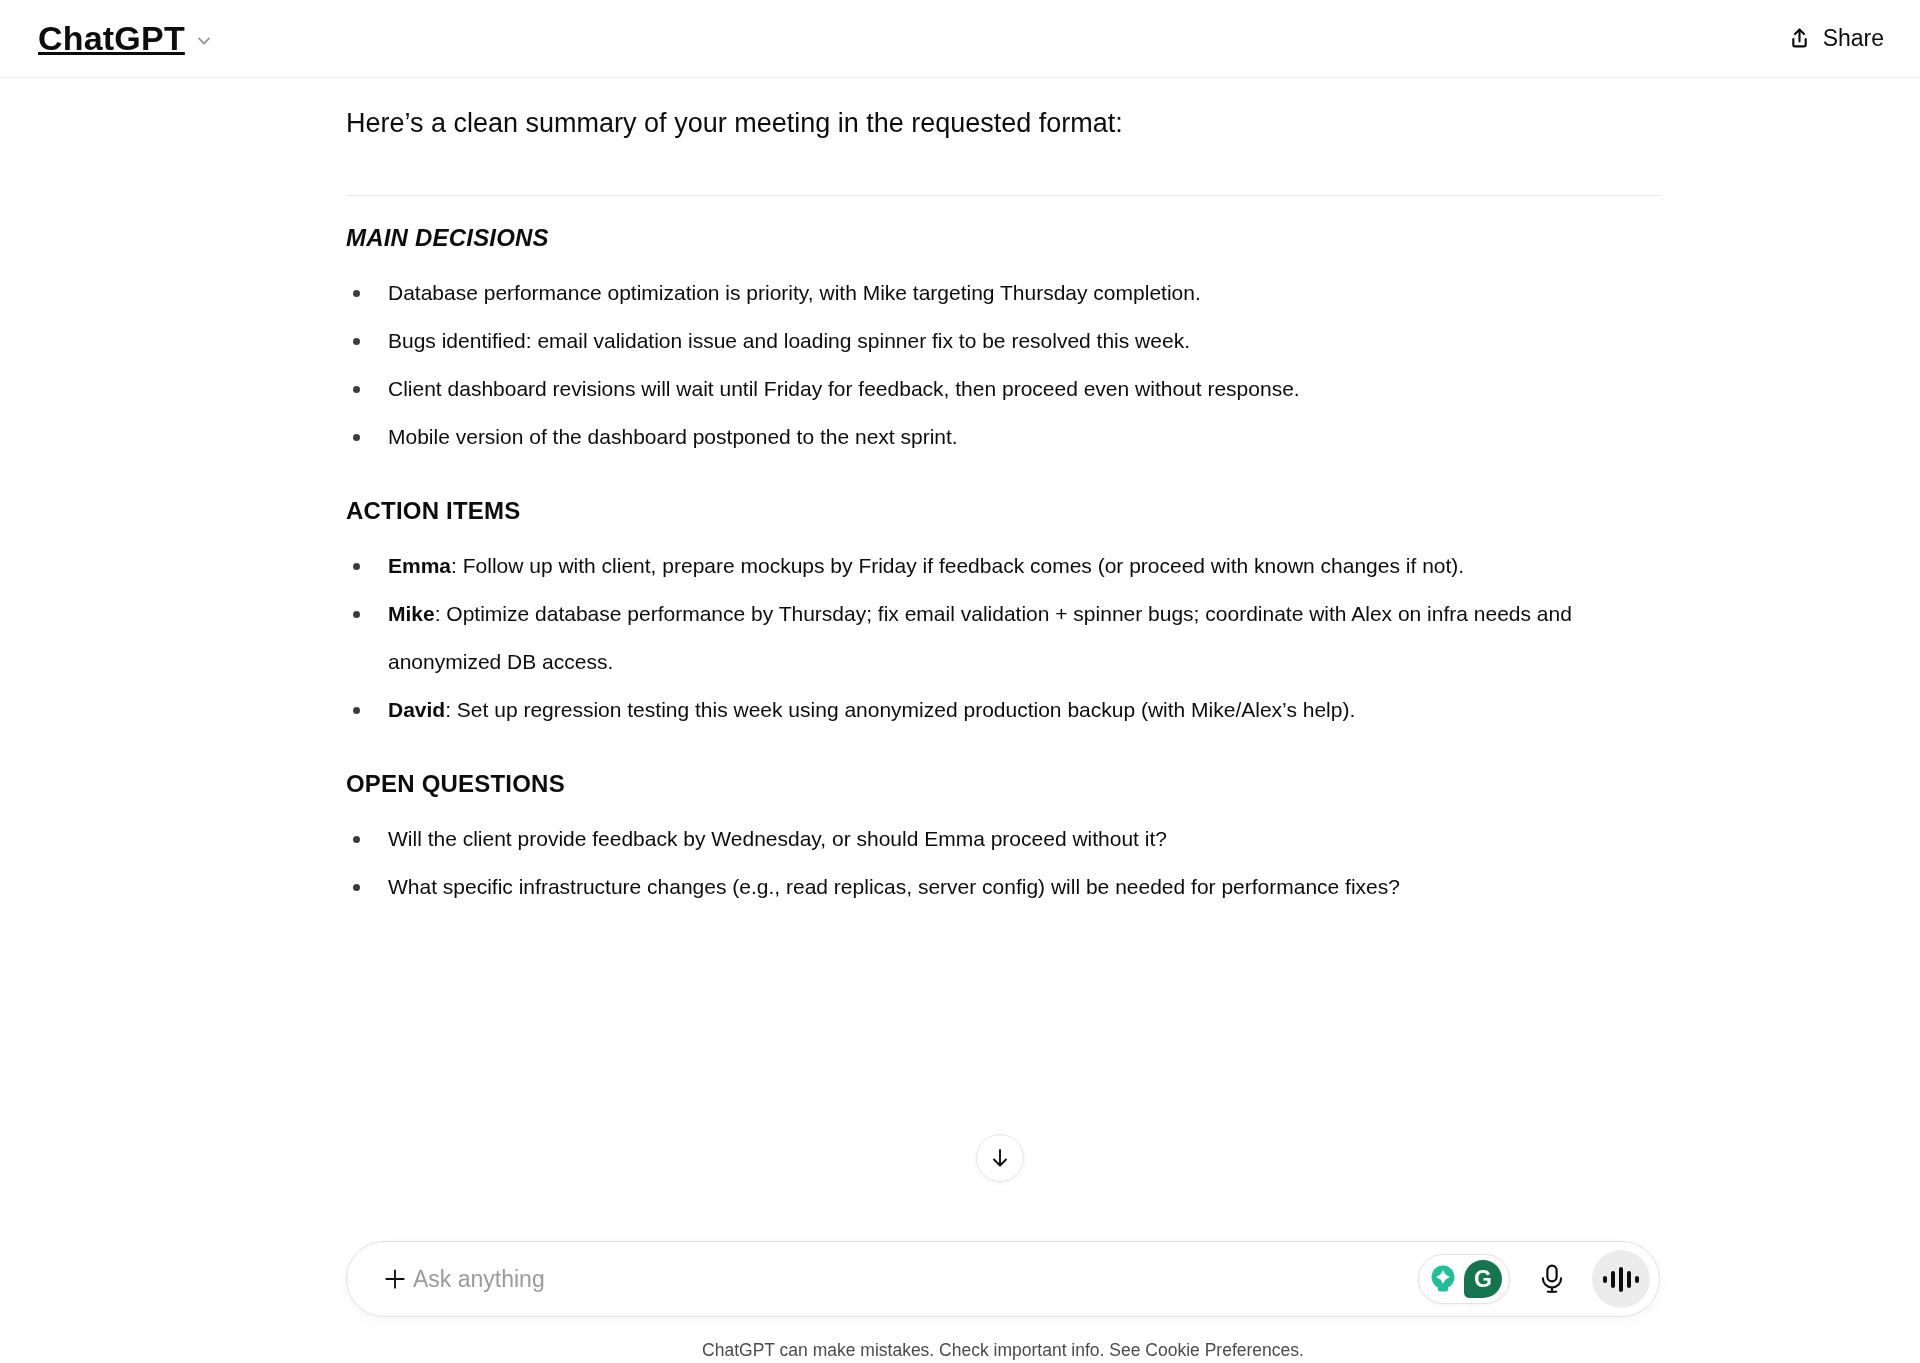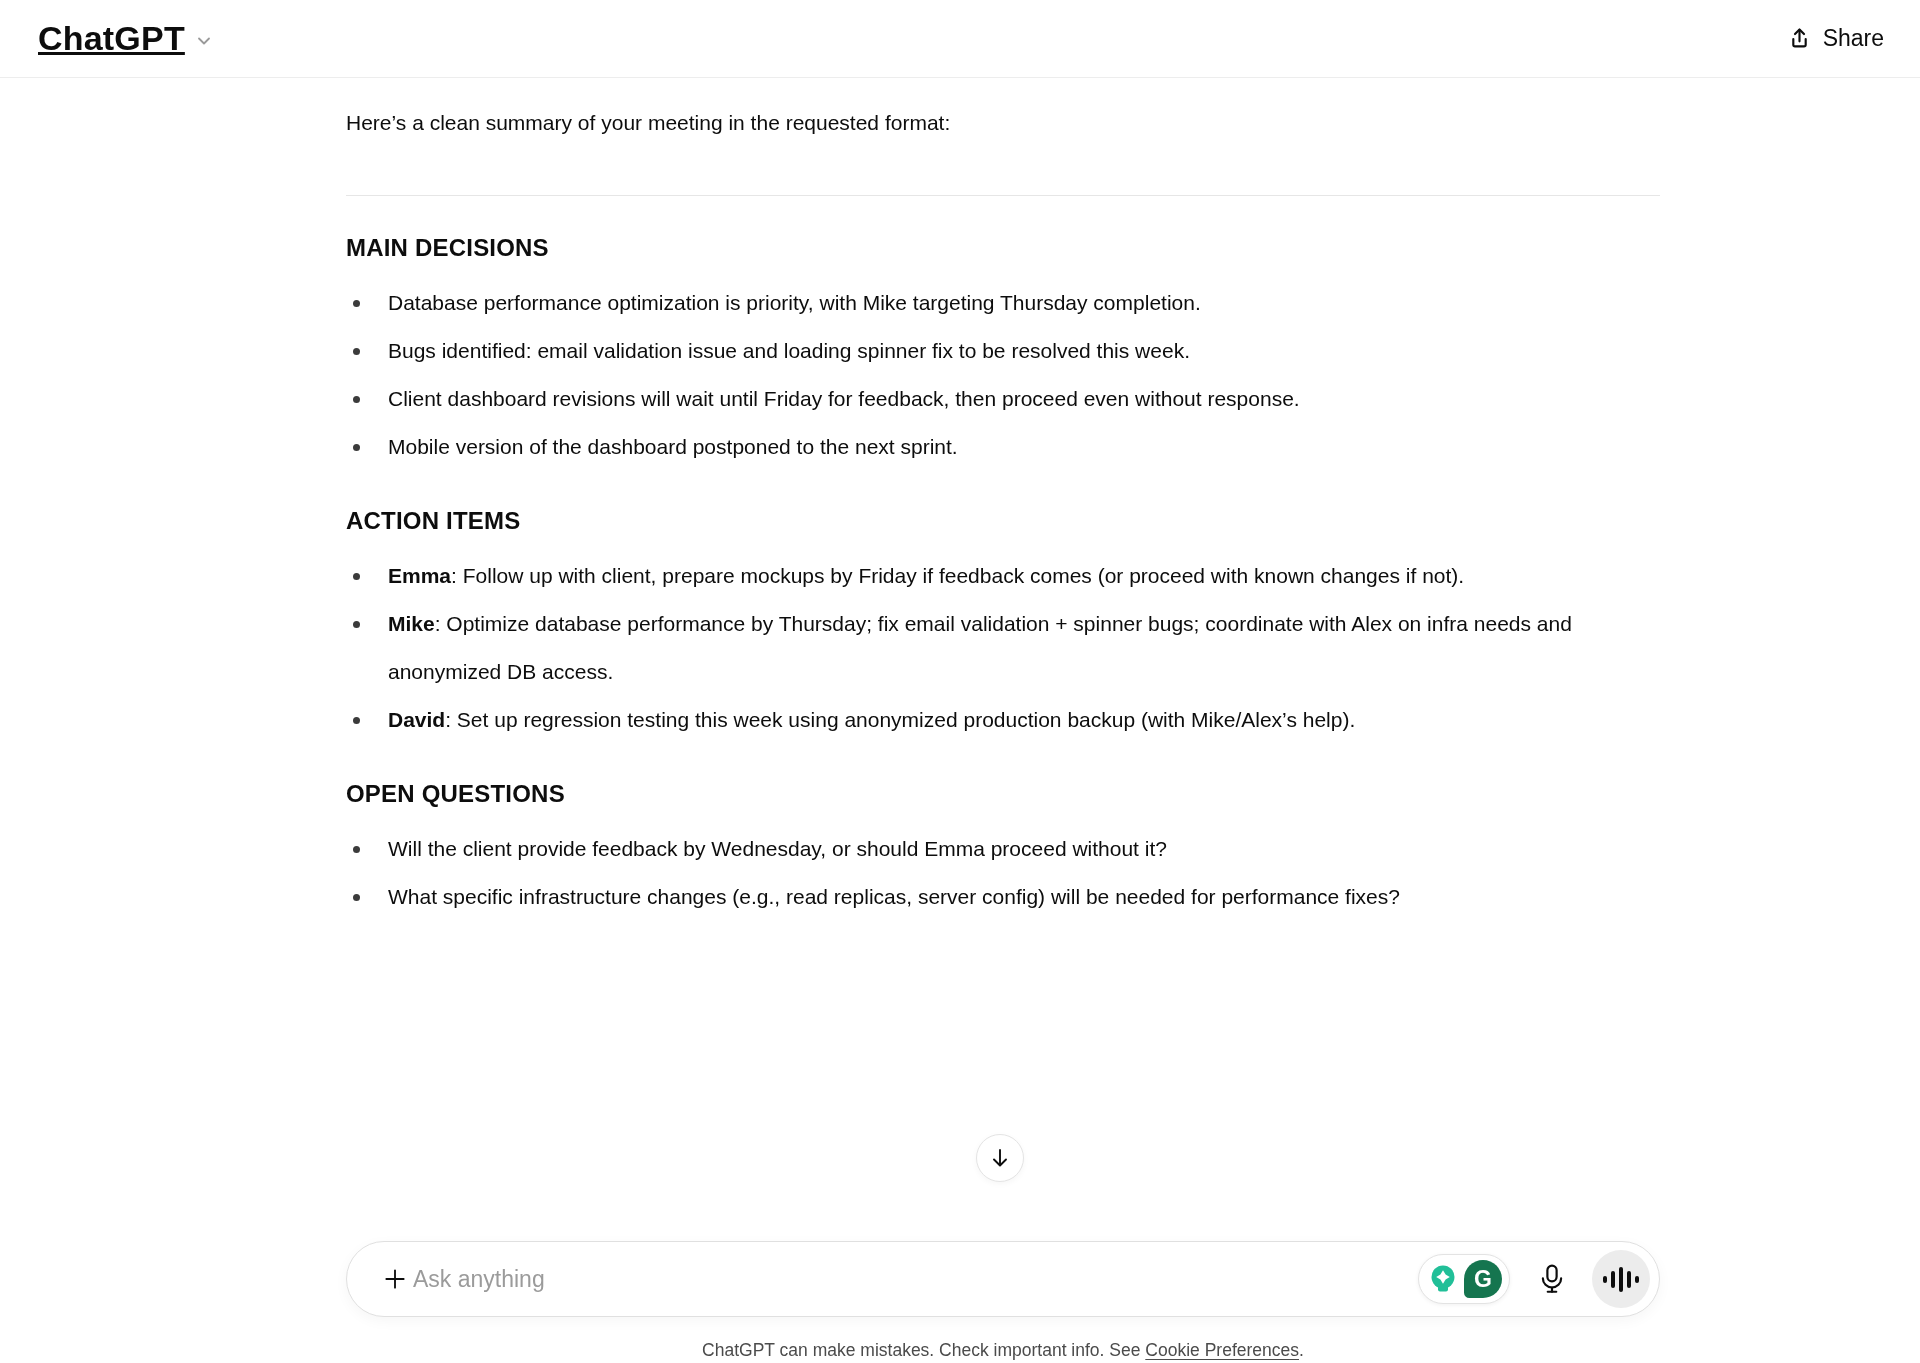--- a/index.html
+++ b/index.html
@@ -15,25 +15,25 @@
                     padding:6px 8px; border-radius:10px; }
   .model-switcher .app-name { font-size:34px; font-weight:600; letter-spacing:0.2px;text-decoration:underline; }
   .chevron { width:20px; height:20px; margin-top:4px; }
   .share-btn { display:flex; align-items:center; gap:10px; cursor:pointer;
                padding:8px 10px; border-radius:12px; }
   .share-btn .share-label { font-size:23px; font-weight:500; }
   .share-btn svg { width:27px; height:27px; }
 
   
   .content { position:absolute; left:346px; top:0; width:1314px; z-index:1; }
-  .intro { margin-top:99px; font-size:21px; line-height:48px; }
+  .intro { margin-top:99px; font-size:27px; line-height:48px; }
   .divider { margin:48px 0 0 0; border:none; border-top:1px solid #e6e6e6; height:0; }
   .msg-section h3 { margin:34px 0 15px 0; font-size:24px; font-weight:700;
                     line-height:32px; letter-spacing:0.2px; }
-  .msg-section:first-of-type h3 { margin-top:36px; }
+  .msg-section:first-of-type h3 { margin-top:26px;font-style:italic; }
   .msg-section ul { list-style:none; }
   .msg-section li { position:relative; padding-left:42px; font-size:21px; line-height:48px; }
   .msg-section li::before { content:""; position:absolute; left:7px; top:21px;
                             width:7px; height:7px; border-radius:50%; background:#3b3b3b; }
   .item-name { font-weight:700; }
 
   
   .scroll-down { position:absolute; left:976px; top:1134px; width:48px; height:48px;
                  border-radius:50%; background:#ffffff; border:1px solid #e4e4e4;
                  box-shadow:0 2px 6px rgba(0,0,0,0.04);
@@ -70,21 +70,21 @@
                background:#ececec; display:flex; align-items:center; justify-content:center;
                gap:4px; cursor:pointer; }
   .voice-btn .bar { width:4px; border-radius:3px; background:#0d0d0d; }
   .voice-btn .b1,.voice-btn .b5 { height:7px; }
   .voice-btn .b2,.voice-btn .b4 { height:17px; }
   .voice-btn .b3 { height:25px; }
 
   
   .footer { position:absolute; left:346px; top:1340px; width:1314px; text-align:center;
             font-size:17.5px; color:#4b4b4b; z-index:25; }
-  .footer .cookie-link { text-decoration:underline; text-underline-offset:3px; cursor:pointer; }
+  .footer .cookie-link { text-underline-offset:3px; cursor:pointer; }
 </style>
 </head>
 <body>
 
 <div class="header">
   <div class="model-switcher">
     <span class="app-name">ChatGPT</span>
     <svg class="chevron" viewBox="0 0 24 24" fill="none" stroke="#9a9a9a" stroke-width="2.2" stroke-linecap="round" stroke-linejoin="round">
         <path d="M6 9l6 6 6-6"></path>
       </svg>

